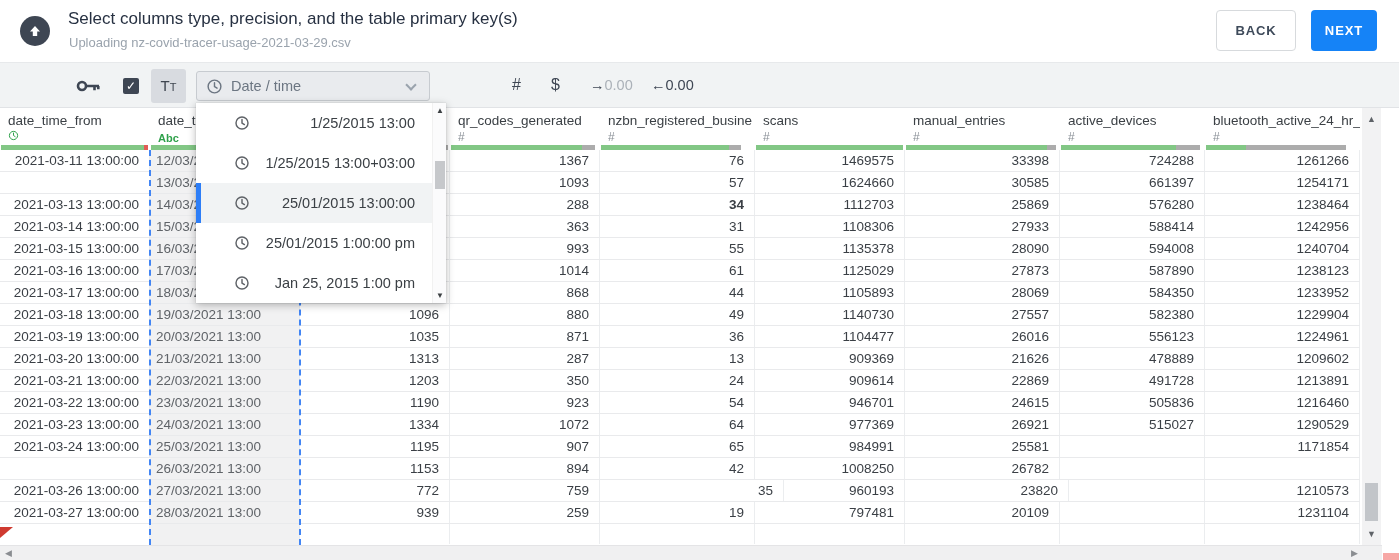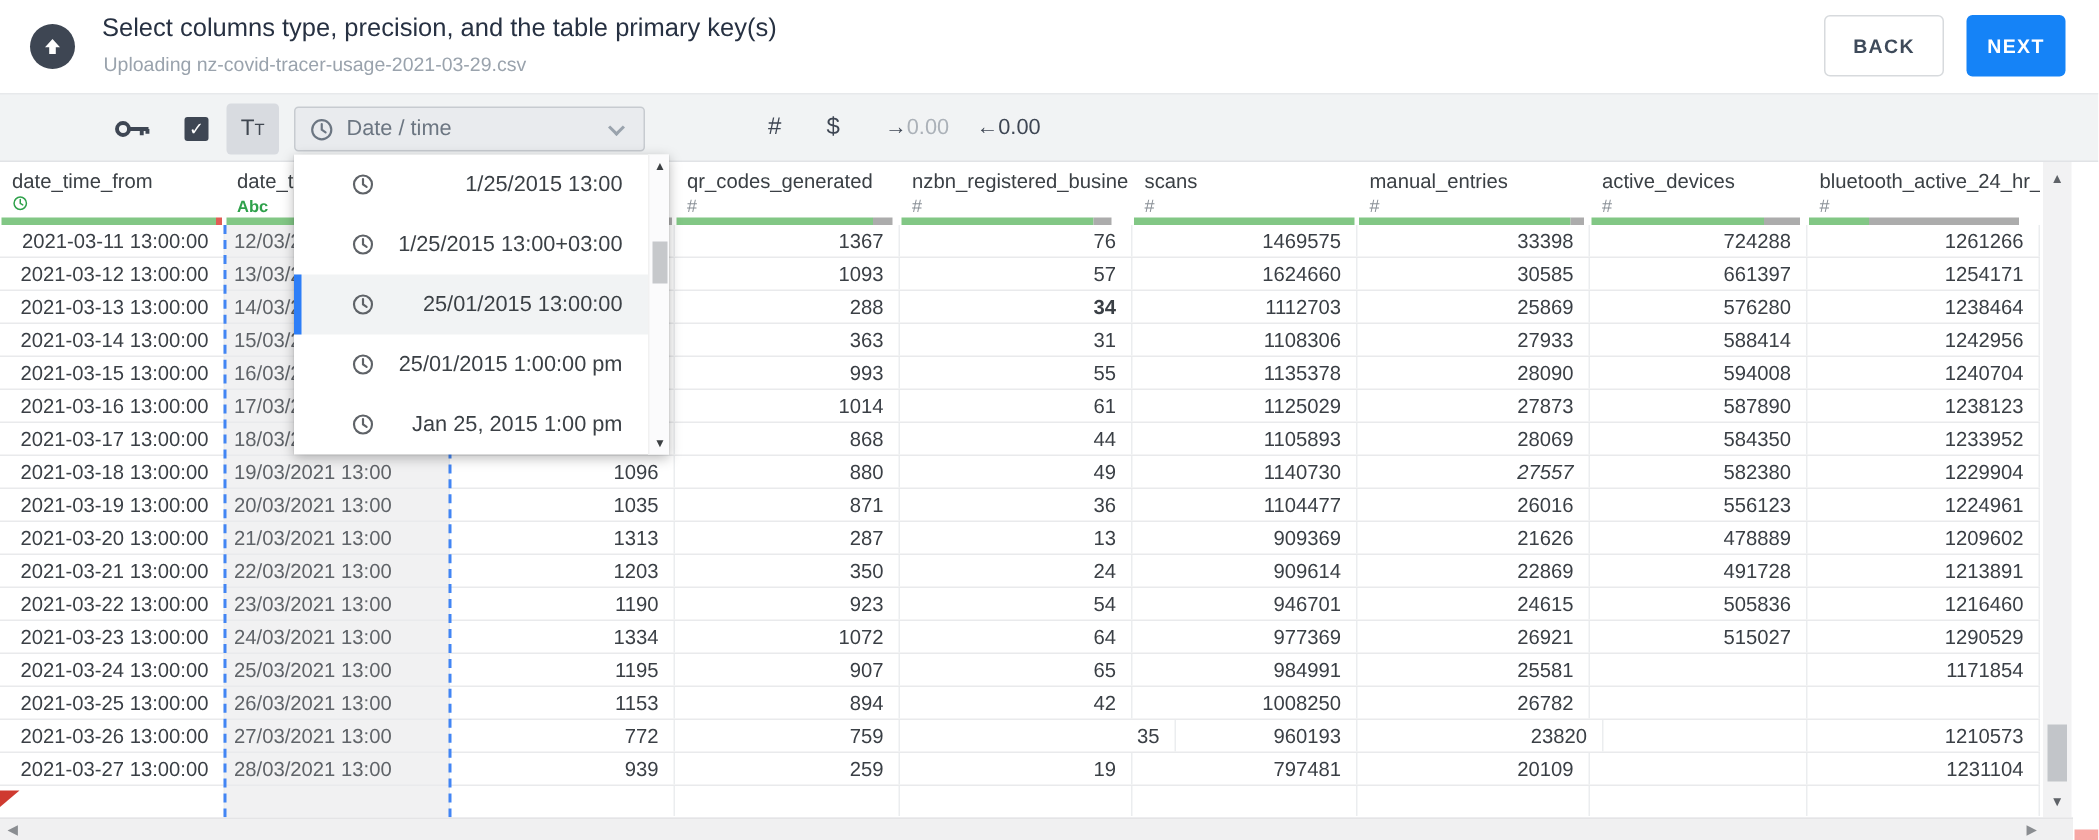--- a/index.html
+++ b/index.html
@@ -175,21 +175,20 @@
         <div class="cell l" style="left: 150px; width: 150px;">12/03/2021 13:00</div>
         <div class="cell r" style="left: 300px; width: 150px;"></div>
         <div class="cell r" style="left: 450px; width: 150px;">1367</div>
         <div class="cell r" style="left: 600px; width: 155px;">76</div>
         <div class="cell r" style="left: 755px; width: 150px;">1469575</div>
         <div class="cell r" style="left: 905px; width: 155px;">33398</div>
         <div class="cell r" style="left: 1060px; width: 145px;">724288</div>
         <div class="cell r" style="left: 1205px; width: 155px;">1261266</div>
       </div>
       <div class="row" style="top: 64px;">
-        <div class="cell r" style="left: 0px; width: 150px;">2021-03-12 13:00:00</div>
         <div class="cell l" style="left: 150px; width: 150px;">13/03/2021 13:00</div>
         <div class="cell r" style="left: 300px; width: 150px;"></div>
         <div class="cell r" style="left: 450px; width: 150px;">1093</div>
         <div class="cell r" style="left: 600px; width: 155px;">57</div>
         <div class="cell r" style="left: 755px; width: 150px;">1624660</div>
         <div class="cell r" style="left: 905px; width: 155px;">30585</div>
         <div class="cell r" style="left: 1060px; width: 145px;">661397</div>
         <div class="cell r" style="left: 1205px; width: 155px;">1254171</div>
       </div>
       <div class="row" style="top: 86px;">
@@ -247,21 +246,21 @@
         <div class="cell r" style="left: 1060px; width: 145px;">584350</div>
         <div class="cell r" style="left: 1205px; width: 155px;">1233952</div>
       </div>
       <div class="row" style="top: 196px;">
         <div class="cell r" style="left: 0px; width: 150px;">2021-03-18 13:00:00</div>
         <div class="cell l" style="left: 150px; width: 150px;">19/03/2021 13:00</div>
         <div class="cell r" style="left: 300px; width: 150px;">1096</div>
         <div class="cell r" style="left: 450px; width: 150px;">880</div>
         <div class="cell r" style="left: 600px; width: 155px;">49</div>
         <div class="cell r" style="left: 755px; width: 150px;">1140730</div>
-        <div class="cell r" style="left: 905px; width: 155px; font-style: italic;">27557</div>
+        <div class="cell r" style="left: 905px; width: 155px;">27557</div>
         <div class="cell r" style="left: 1060px; width: 145px;">582380</div>
         <div class="cell r" style="left: 1205px; width: 155px;">1229904</div>
       </div>
       <div class="row" style="top: 218px;">
         <div class="cell r" style="left: 0px; width: 150px;">2021-03-19 13:00:00</div>
         <div class="cell l" style="left: 150px; width: 150px;">20/03/2021 13:00</div>
         <div class="cell r" style="left: 300px; width: 150px;">1035</div>
         <div class="cell r" style="left: 450px; width: 150px;">871</div>
         <div class="cell r" style="left: 600px; width: 155px;">36</div>
         <div class="cell r" style="left: 755px; width: 150px;">1104477</div>
@@ -318,21 +317,20 @@
         <div class="cell l" style="left: 150px; width: 150px;">25/03/2021 13:00</div>
         <div class="cell r" style="left: 300px; width: 150px;">1195</div>
         <div class="cell r" style="left: 450px; width: 150px;">907</div>
         <div class="cell r" style="left: 600px; width: 155px;">65</div>
         <div class="cell r" style="left: 755px; width: 150px;">984991</div>
         <div class="cell r" style="left: 905px; width: 155px;">25581</div>
         <div class="cell r" style="left: 1060px; width: 145px;"></div>
         <div class="cell r" style="left: 1205px; width: 155px;">1171854</div>
       </div>
       <div class="row" style="top: 350px;">
-        <div class="cell r" style="left: 0px; width: 150px;">2021-03-25 13:00:00</div>
         <div class="cell l" style="left: 150px; width: 150px;">26/03/2021 13:00</div>
         <div class="cell r" style="left: 300px; width: 150px;">1153</div>
         <div class="cell r" style="left: 450px; width: 150px;">894</div>
         <div class="cell r" style="left: 600px; width: 155px;">42</div>
         <div class="cell r" style="left: 755px; width: 150px;">1008250</div>
         <div class="cell r" style="left: 905px; width: 155px;">26782</div>
         <div class="cell r" style="left: 1060px; width: 145px;"></div>
         <div class="cell r" style="left: 1205px; width: 155px;"></div>
       </div>
       <div class="row" style="top: 372px;">

